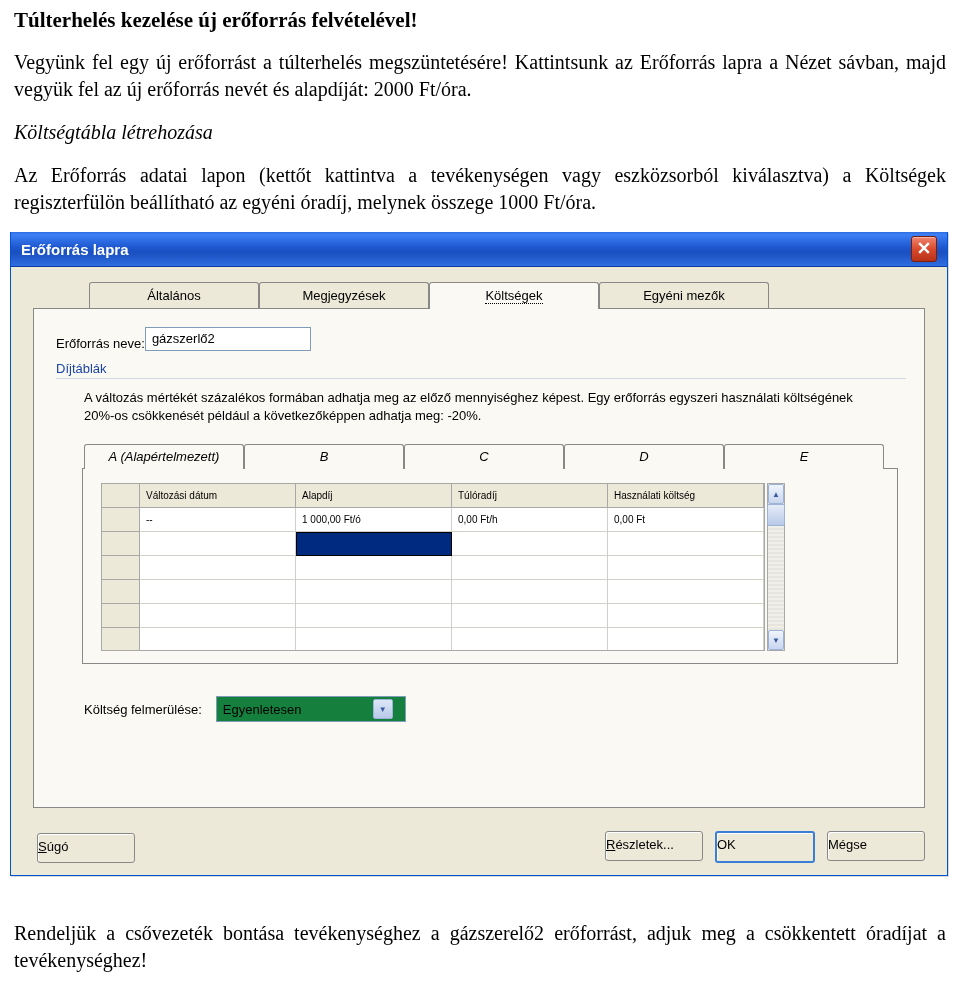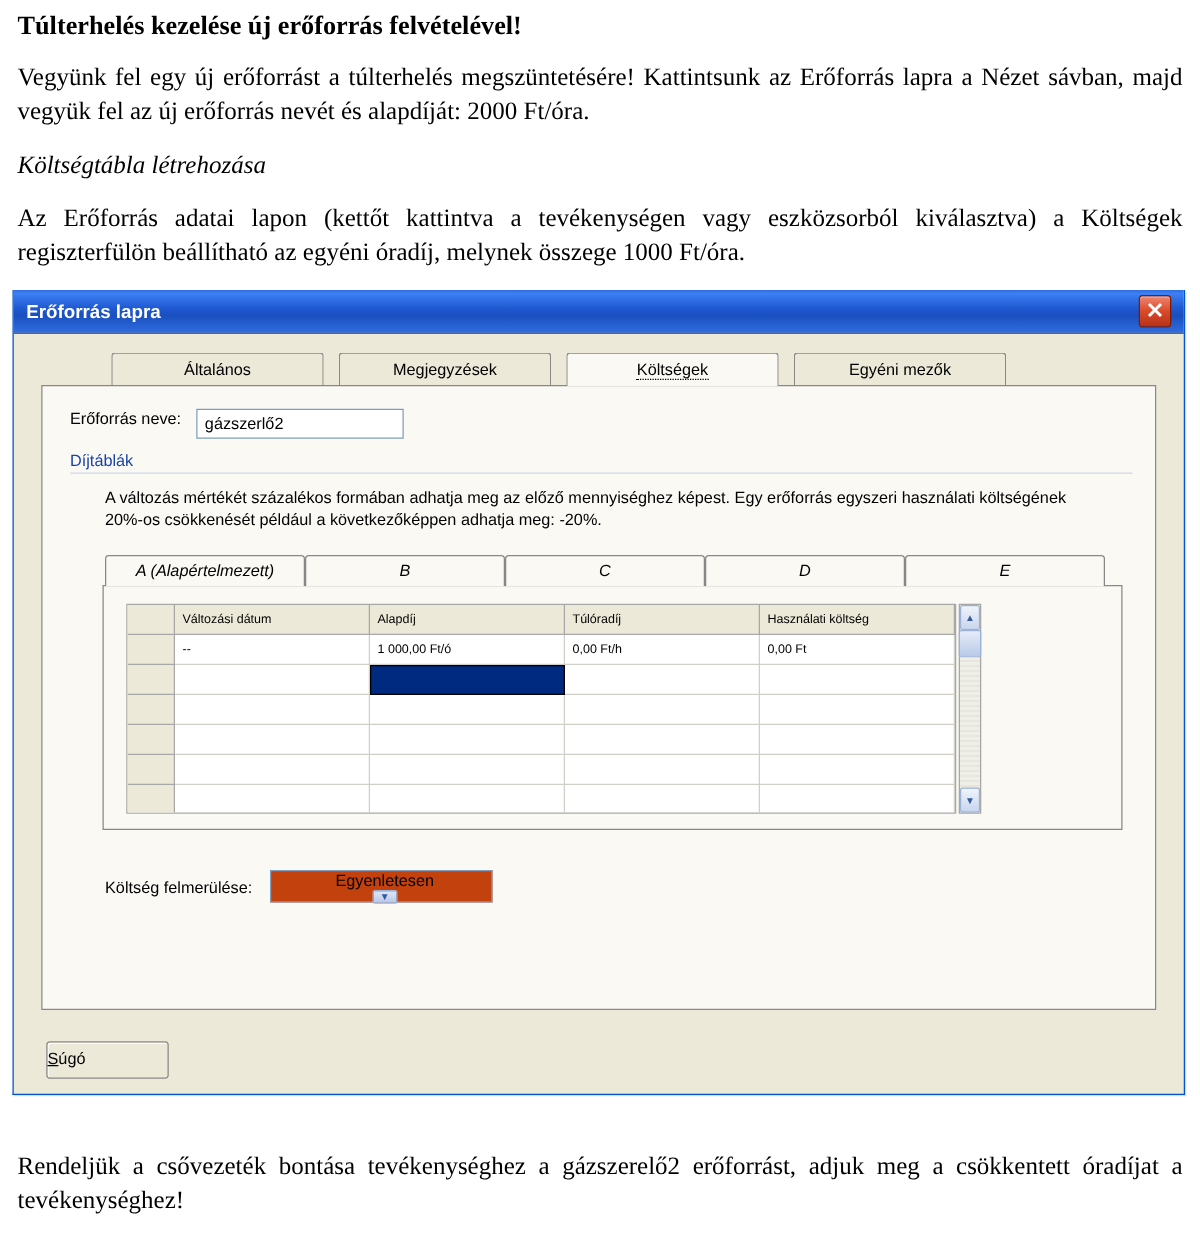--- a/index.html
+++ b/index.html
@@ -83,21 +83,21 @@
   }
   .tab {
     min-width: 168px;
     height: 26px;
     line-height: 26px;
     text-align: center;
     border: 1px solid #888;
     border-bottom: none;
     background: #ece9d8;
     border-radius: 3px 3px 0 0;
-    margin-right: 12px;
+    margin-right: 0;
     cursor: pointer;
     position: relative;
     top: 1px;
   }
   .tab.active {
     background: #fbf9f3;
     border-color: #888;
     z-index: 2;
   }
   .tab .mn { border-bottom: 1px dotted #000; }
@@ -106,22 +106,22 @@
     border: 1px solid #888;
     background: #fbf9f3;
     height: 500px;
     padding: 18px 22px 16px 22px;
     box-sizing: border-box;
     position: relative;
   }
 
   .row1 {
     display: flex;
-    align-items: flex-start;
-    gap: 12px;
+    align-items: flex-end;
+    gap: 0;
     margin-bottom: 10px;
   }
   .label { white-space: nowrap; }
   .txt {
     border: 1px solid #7f9db9;
     background: #fff;
     height: 22px;
     line-height: 22px;
     padding: 0 6px;
     font-family: inherit;
@@ -236,25 +236,24 @@
   .row-emerg {
     display: flex;
     align-items: center;
     gap: 14px;
     margin: 32px 0 0 28px;
   }
   .combo {
     display: inline-flex;
     align-items: center;
     border: 1px solid #7f9db9;
-    background: #c2410c;
+    background: #15803d;
     height: 24px;
     width: 170px;
-    padding: 0 0 0 6px;
-    flex-direction: column;
+    padding: 0 12px 0 6px;
   }
   .combo .cval { flex:1; }
   .combo .carrow {
     width: 18px; height: 18px;
     background: linear-gradient(#dde7f7, #b8c9e8);
     border: 1px solid #9cb2d6;
     border-radius: 2px;
     display:flex;align-items:center;justify-content:center;
     font-size: 8px;color:#3a5aa0;
   }
@@ -401,18 +400,29 @@
           <span class="carrow">▼</span>
         </div>
       </div>
 
     </div>
 
     <div class="btn helpbtn">
       <span><span class="u">S</span><span>úgó</span></span>
     </div>
 
+    <div class="btnrow">
+      <div class="btn">
+        <span><span class="u">R</span><span>észletek...</span></span>
+      </div>
+      <div class="btn def">
+        <span>OK</span>
+      </div>
+      <div class="btn">
+        <span>Mégse</span>
+      </div>
+    </div>
   </div>
 </div>
 
 <div class="trailing">
   <p>Rendeljük a csővezeték bontása tevékenységhez a gázszerelő2 erőforrást, adjuk meg a csökkentett óradíjat a tevékenységhez!</p>
 </div>
 
 </body></html>

